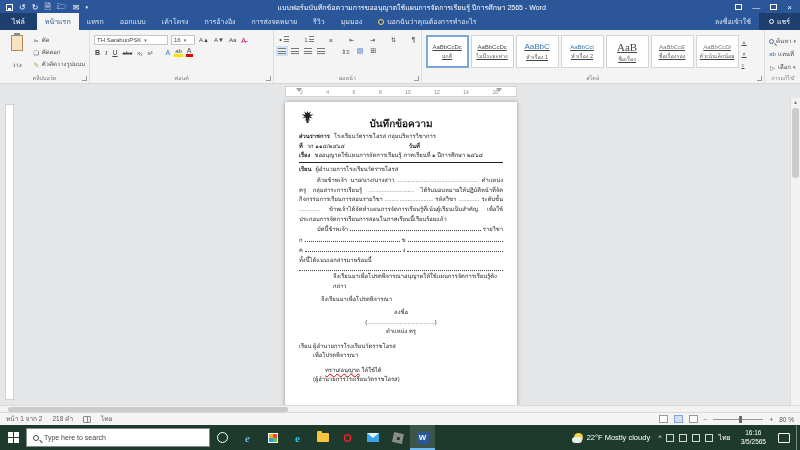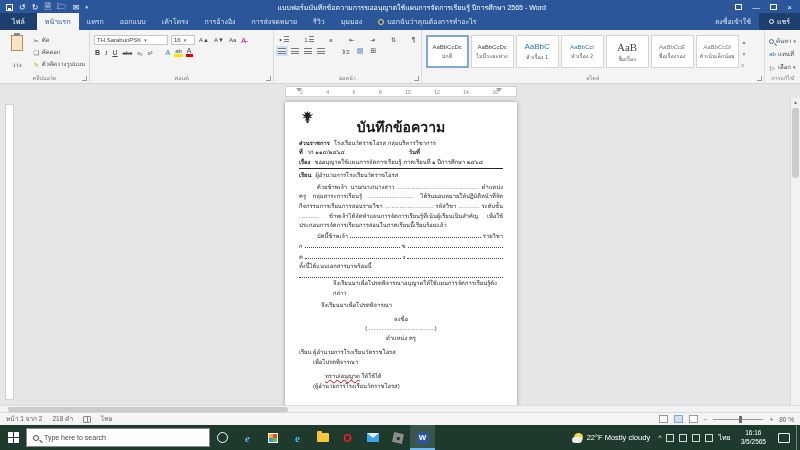--- a/index.html
+++ b/index.html
@@ -74,21 +74,21 @@
   .hruler{position:absolute;left:285px;top:2px;width:232px;height:11px;background:#fff;border:1px solid #d0d2d4;display:flex;align-items:center;}
   .hruler .nums{position:absolute;left:14px;right:18px;display:flex;justify-content:space-between;font-size:5px;color:#888;}
   .indent{position:absolute;top:1px;width:0;height:0;border-left:3px solid transparent;border-right:3px solid transparent;border-top:4px solid #9aa4b0;}
 
   
   .docarea{position:absolute;left:0;top:98px;width:800px;height:307px;background:#e4e6e8;overflow:hidden;}
   .vruler{position:absolute;left:5px;top:6px;width:9px;height:296px;background:#fff;border:1px solid #d0d2d4;}
   .page{position:absolute;left:285px;top:4px;width:232px;height:340px;background:#fff;box-shadow:0 0 4px rgba(0,0,0,.35);padding:8px 14px;color:#1a1a1a;}
   .page,.page *{font-size:5.8px;line-height:1.65;}
   .garuda{width:13px;height:14px;margin-left:2px;}
-  .memotitle{text-align:center;font-weight:bold;font-size:14px;margin-top:-12px;}
+  .memotitle{text-align:center;font-weight:bold;font-size:10px;margin-top:-12px;}
   .memoline{display:flex;gap:4px;align-items:baseline;white-space:nowrap;overflow:hidden;}
   .lb{font-weight:bold;}
   .rule{border-bottom:1px solid #222;margin:1px 0 2px;}
   .bodypara{text-align:justify;text-indent:18px;margin-top:2px;}
   .dotrow{display:flex;align-items:baseline;gap:2px;margin-top:1px;}
   .dots{flex:1;border-bottom:1px dotted #444;height:5px;}
   .signblock{margin-top:4px;text-align:center;}
   .redwavy{text-decoration:underline;text-decoration-style:wavy;text-decoration-color:#e00000;}
   .vsb{position:absolute;right:0;top:0;width:10px;height:307px;background:#f2f2f2;border-left:1px solid #dcdcdc;}
   .vsb .arr{display:block;text-align:center;font-size:5px;color:#777;line-height:9px;cursor:pointer;}
@@ -263,21 +263,21 @@
           <span class="sepv"></span>
           <span class="fbtn" style="font-size:6px;">⇕≡</span>
           <span class="fbtn" style="color:#4472c4;">▨</span>
           <span class="fbtn">⊞</span>
         </div>
       </div>
       <div class="glabel">ย่อหน้า</div>
       <span class="dlg"></span>
     </div>
 
-    <div class="grp" style="width:345px;">
+    <div class="grp" style="width:345px;text-decoration:underline;">
       <div class="styles">
         <div class="stcard sel">
           <div class="stsample">AaBbCcDc</div>
           <div class="stname">ปกติ</div>
         </div>
         <div class="stcard">
           <div class="stsample">AaBbCcDc</div>
           <div class="stname">ไม่มีระยะห่าง</div>
         </div>
         <div class="stcard">

